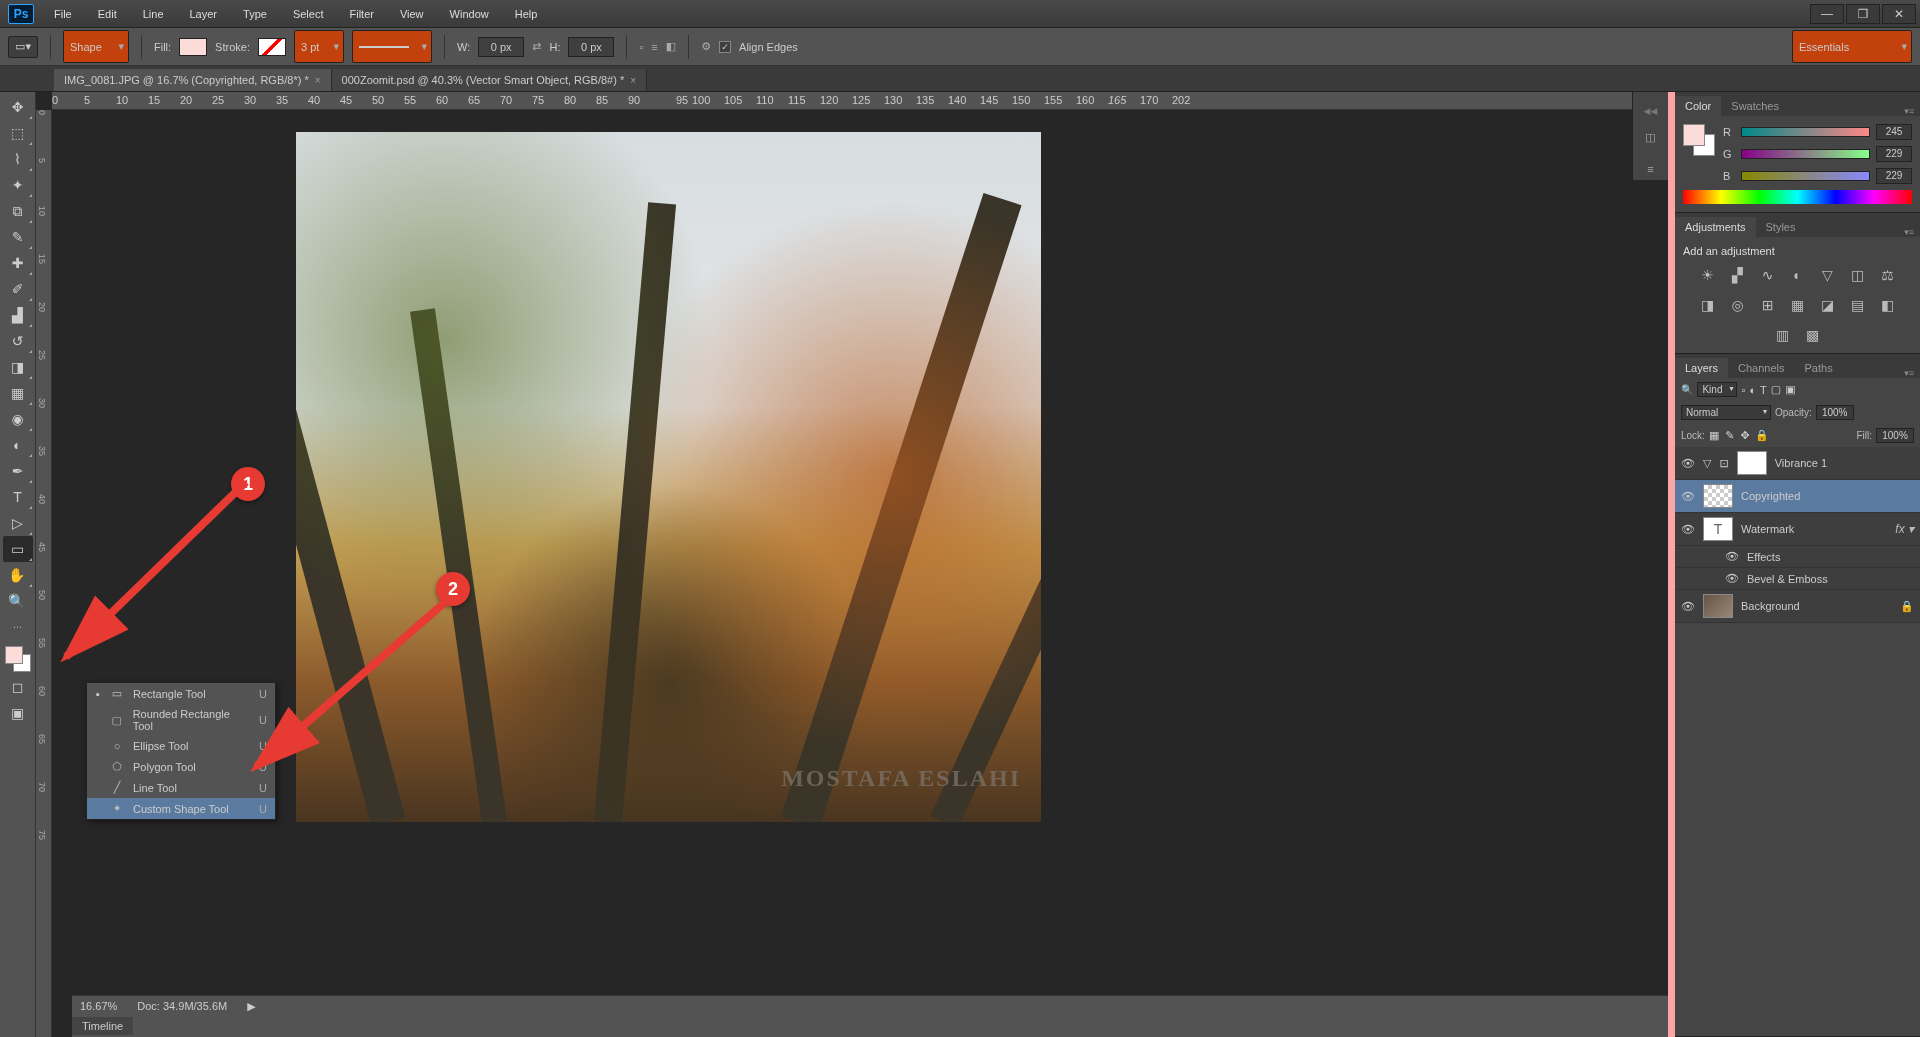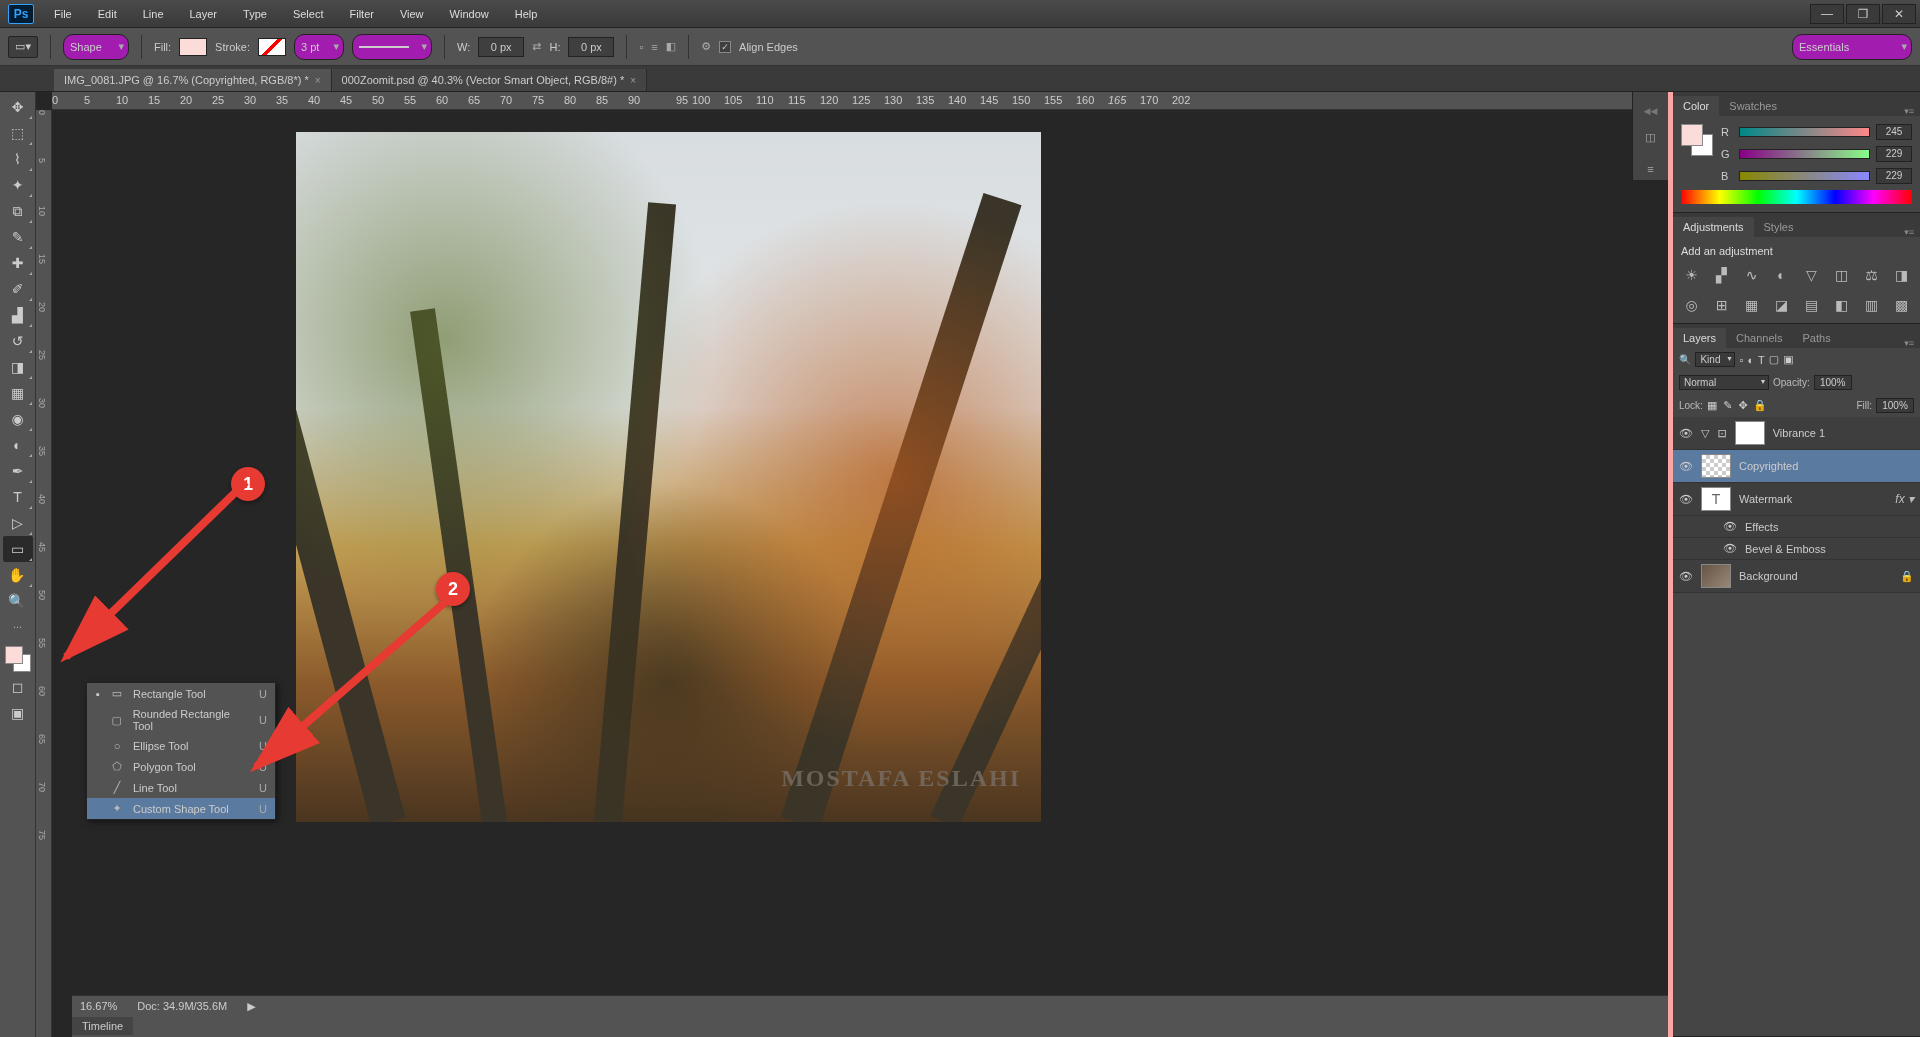--- a/index.html
+++ b/index.html
@@ -6,21 +6,21 @@
 body{background:#535353;width:1920px;height:1037px;overflow:hidden;position:relative}
 .titlebar{height:28px;background:linear-gradient(#4a4a4a,#3a3a3a);display:flex;align-items:center;border-bottom:1px solid #222}
 .ps-logo{width:26px;height:20px;margin:0 8px;background:#001d33;border:1px solid #30a2ff;display:flex;align-items:center;justify-content:center;color:#30a2ff;font-weight:bold;font-size:12px;border-radius:2px}
 .menubar{display:flex;gap:2px;flex:1}
 .menu-item{padding:4px 12px;color:#ddd;cursor:default}
 .winctrl{display:flex;gap:2px;margin-right:4px}
 .winbtn{width:34px;height:20px;background:#3a3a3a;display:flex;align-items:center;justify-content:center;color:#ccc;font-size:12px;border:1px solid #222}
 .optbar{height:38px;background:#535353;border-bottom:1px solid #333;display:flex;align-items:center;padding:0 8px;gap:8px}
 .opt-sep{width:1px;height:24px;background:#333;margin:0 4px}
 .opt-btn{height:22px;padding:0 6px;background:#3f3f3f;border:1px solid #222;display:flex;align-items:center;border-radius:2px}
-.opt-select{background:#a21caf;border:1px solid #222;padding:2px 18px 2px 6px;border-radius:10px;height:26px;display:flex;align-items:center;position:relative}
+.opt-select{background:#c2410c;border:1px solid #222;padding:2px 18px 2px 6px;border-radius:2px;height:33px;display:flex;align-items:center;position:relative}
 .opt-select::after{content:"▾";position:absolute;right:4px;color:#aaa}
 .swatch{width:28px;height:18px;border:1px solid #222}
 .opt-label{color:#ccc}
 .opt-input{width:46px;height:20px;background:#3f3f3f;border:1px solid #222;text-align:center;color:#ccc}
 .checkbox{width:12px;height:12px;border:1px solid #888;background:#3f3f3f;display:inline-flex;align-items:center;justify-content:center;font-size:9px}
 .workspace-sel{margin-left:auto;width:120px}
 .tabbar{height:26px;background:#3a3a3a;display:flex;align-items:flex-end;padding-left:54px;border-bottom:1px solid #222}
 .doctab{padding:5px 10px;background:#444;color:#bbb;display:flex;align-items:center;gap:6px;border-right:1px solid #2a2a2a;font-size:11px}
 .doctab.active{background:#535353;color:#eee}
 .doctab .x{color:#999;font-size:10px}
@@ -51,21 +51,21 @@
 .fly-item{display:flex;align-items:center;padding:4px 8px;gap:8px;color:#ddd}
 .fly-item.hl{background:#5b7aa0}
 .fly-icon{width:16px;text-align:center;color:#bbb}
 .fly-key{margin-left:auto;color:#aaa}
 .fly-dot{width:6px;text-align:center}
 .marker{position:absolute;width:34px;height:34px;background:#e73a32;border-radius:50%;display:flex;align-items:center;justify-content:center;color:#fff;font-size:18px;font-weight:bold;box-shadow:0 2px 4px rgba(0,0,0,.4)}
 .arrow{position:absolute;pointer-events:none}
 .statusbar{position:absolute;bottom:0;left:36px;right:0;height:42px;background:#535353;border-top:1px solid #333}
 .status-row{display:flex;align-items:center;height:20px;padding:0 8px;gap:20px;font-size:11px;color:#ccc}
 .timeline-tab{background:#444;padding:3px 10px;display:inline-block;margin-top:1px}
-.panels{width:252px;background:#454545;border-left:5px solid #fca5a5;display:flex;flex-direction:column}
+.panels{width:252px;background:#454545;border-left:7px solid #fca5a5;display:flex;flex-direction:column}
 .panel-dock{position:absolute;right:252px;top:92px;width:36px;background:#454545;border-left:1px solid #222;display:flex;flex-direction:column;align-items:center;padding-top:14px;gap:10px}
 .dock-icon{width:22px;height:22px;display:flex;align-items:center;justify-content:center;color:#aaa}
 .panel{border-bottom:1px solid #222}
 .panel-tabs{display:flex;background:#3a3a3a;height:24px;align-items:flex-end}
 .ptab{padding:4px 10px;color:#999;background:#3a3a3a}
 .ptab.active{background:#454545;color:#ddd}
 .panel-menu{margin-left:auto;padding:0 6px;color:#888;font-size:9px}
 .panel-body{padding:8px;background:#454545}
 .color-sliders{display:flex;gap:8px}
 .color-swatch-big{width:32px;height:32px;position:relative}

